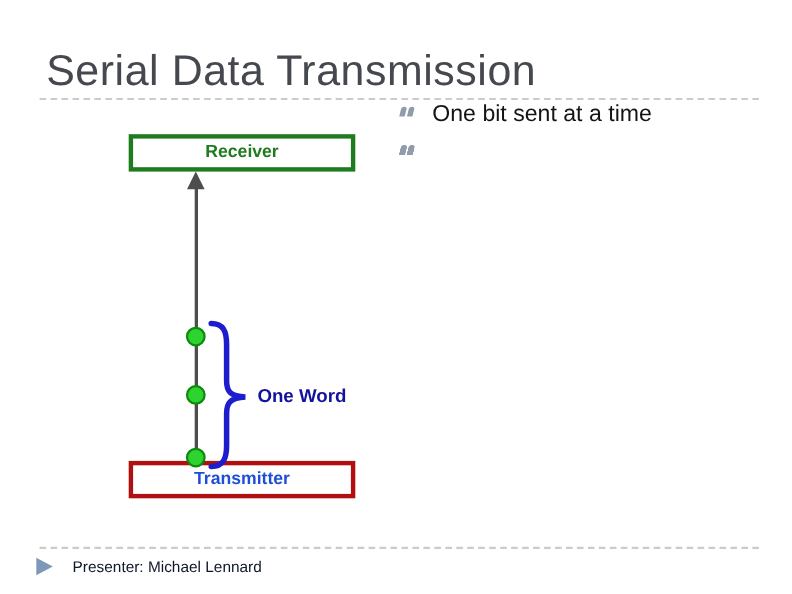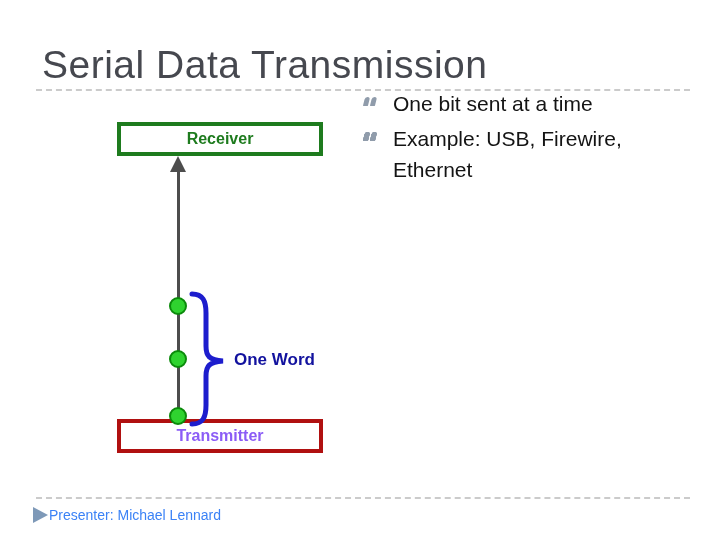--- a/index.html
+++ b/index.html
@@ -19,21 +19,21 @@
   .dash-top{top:89px;}
   .dash-bottom{top:497px;}
 
   
   .node-box{
     position:absolute;left:81px;width:206px;height:34px;box-sizing:border-box;
     background:#ffffff;display:flex;align-items:center;justify-content:center;
     font-weight:bold;font-size:16px;margin-left:36px;
   }
   .receiver{top:122px;border:4px solid #1e7b1e;color:#1e7b1e;}
-  .transmitter{top:419px;border:4px solid #b01010;color:#8b5cf6;z-index:1;}
+  .transmitter{top:419px;border:4px solid #b01010;color:#1d4ed8;z-index:1;}
 
   
   .tline{position:absolute;left:177px;top:170px;width:3px;height:248px;background:#4d4d4d;}
   .arrowhead{
     position:absolute;left:170px;top:156px;width:0;height:0;
     border-left:8px solid transparent;border-right:8px solid transparent;
     border-bottom:16px solid #4d4d4d;
   }
   
   .dot{
@@ -65,21 +65,21 @@
     transform:skewX(-14deg);border-radius:3px 3px 1px 1px;
   }
 
   
   .footer-tri{
     position:absolute;left:33px;top:507px;width:0;height:0;
     border-top:8px solid transparent;border-bottom:8px solid transparent;
     border-left:15px solid #7e99b8;
   }
   .footer-text{
-    position:absolute;left:49px;top:507px;font-size:14px;color:#3b82f6;
+    position:absolute;left:66px;top:507px;font-size:14px;color:#0f172a;
     white-space:nowrap;
   }
 </style>
 </head>
 <body>
 
 <div id="slide">
 
   <div class="title">Serial Data Transmission</div>
   <div class="dash-line dash-top"></div>
@@ -129,27 +129,19 @@
           <i></i>
           <i></i>
         </span>
     </li>
     <li>
       <span class="glyph">
           <i></i>
           <i></i>
         </span>
     </li>
-    <li>
-      <span class="glyph">
-          <i></i>
-          <i></i>
-        </span>
-      <span class="b-text">Example: USB, Firewire,
-Ethernet</span>
-    </li>
   </ul>
 
   <div class="dash-line dash-bottom"></div>
   <div class="footer-tri"></div>
   <div class="footer-text">Presenter: Michael Lennard</div>
 
 </div>
 
 </body></html>

